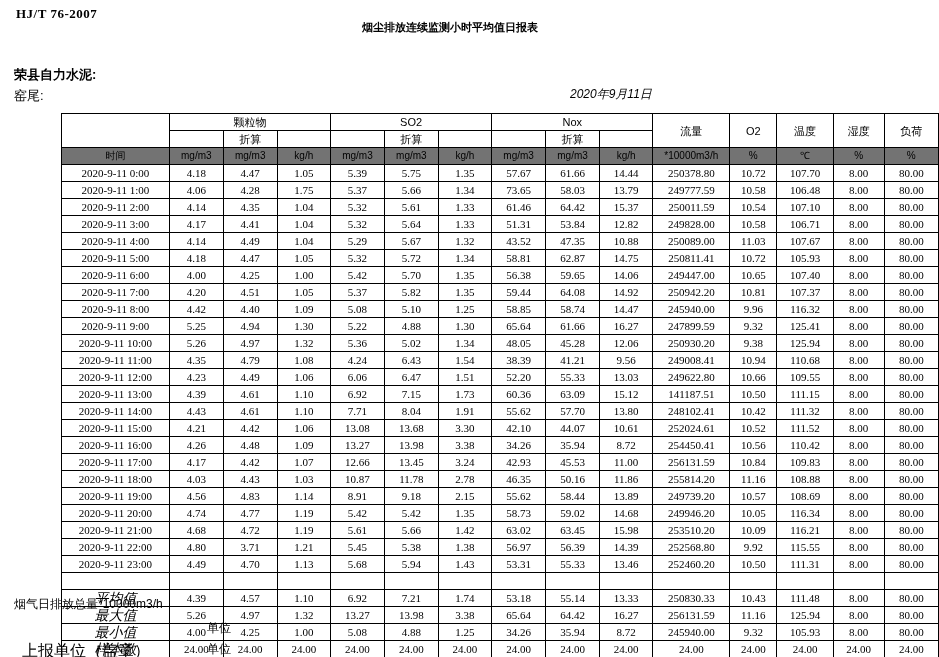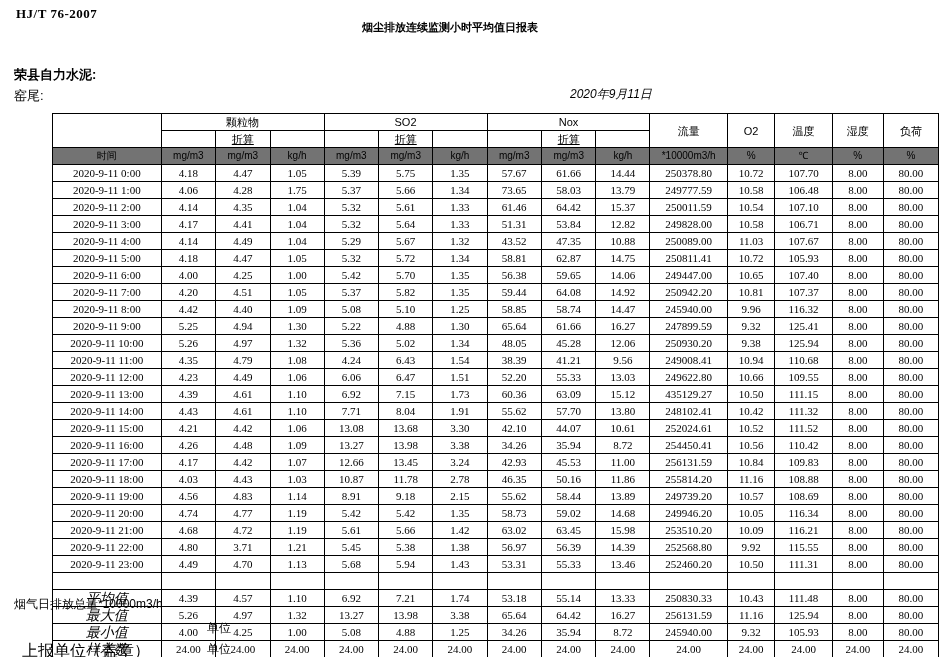--- a/index.html
+++ b/index.html
@@ -51,40 +51,40 @@
   }
   .report-date {
     position: absolute;
     left: 570px;
     top: 86px;
     font-size: 12px;
     font-style: italic;
   }
   table.main {
     position: absolute;
-    left: 16px;
+    left: 25px;
     top: 113px;
     border-collapse: collapse;
     font-size: 11px;
     font-family: "Liberation Sans", sans-serif;
     margin-left: 36px;
   }
   table.main td, table.main th {
     border: 1px solid #000000;
     padding: 0;
     height: 16px;
     line-height: 16px;
     text-align: center;
     font-weight: normal;
     white-space: nowrap;
   }
   .hdr-group { font-size: 11px; }
   .unit-row td { background: #737373; font-size: 10px; }
   .time-col { width: 110px; }
-  .num-col { width: 55px; text-decoration: underline; }
+  .num-col { width: 55px; }
   .flow-col { width: 78px; }
   .o2-col { width: 48px; }
   .temp-col { width: 58px; }
   .hum-col { width: 52px; }
   .load-col { width: 56px; }
   .data-time { font-family: "Liberation Serif", serif; font-size: 11px; }
   .data-num { font-family: "Liberation Serif", serif; font-size: 11px; }
   .blank-row td { height: 14px; }
   .summary-label { text-align: center; font-size: 14px; font-style: italic; }
   .footer1 {
@@ -389,21 +389,21 @@
         <td class="data-time">2020-9-11 13:00</td>
         <td class="data-num">4.39</td>
         <td class="data-num">4.61</td>
         <td class="data-num">1.10</td>
         <td class="data-num">6.92</td>
         <td class="data-num">7.15</td>
         <td class="data-num">1.73</td>
         <td class="data-num">60.36</td>
         <td class="data-num">63.09</td>
         <td class="data-num">15.12</td>
-        <td class="data-num">435129.27</td>
+        <td class="data-num">141187.51</td>
         <td class="data-num">10.50</td>
         <td class="data-num">111.15</td>
         <td class="data-num">8.00</td>
         <td class="data-num">80.00</td>
       </tr>
       <tr>
         <td class="data-time">2020-9-11 14:00</td>
         <td class="data-num">4.43</td>
         <td class="data-num">4.61</td>
         <td class="data-num">1.10</td>

